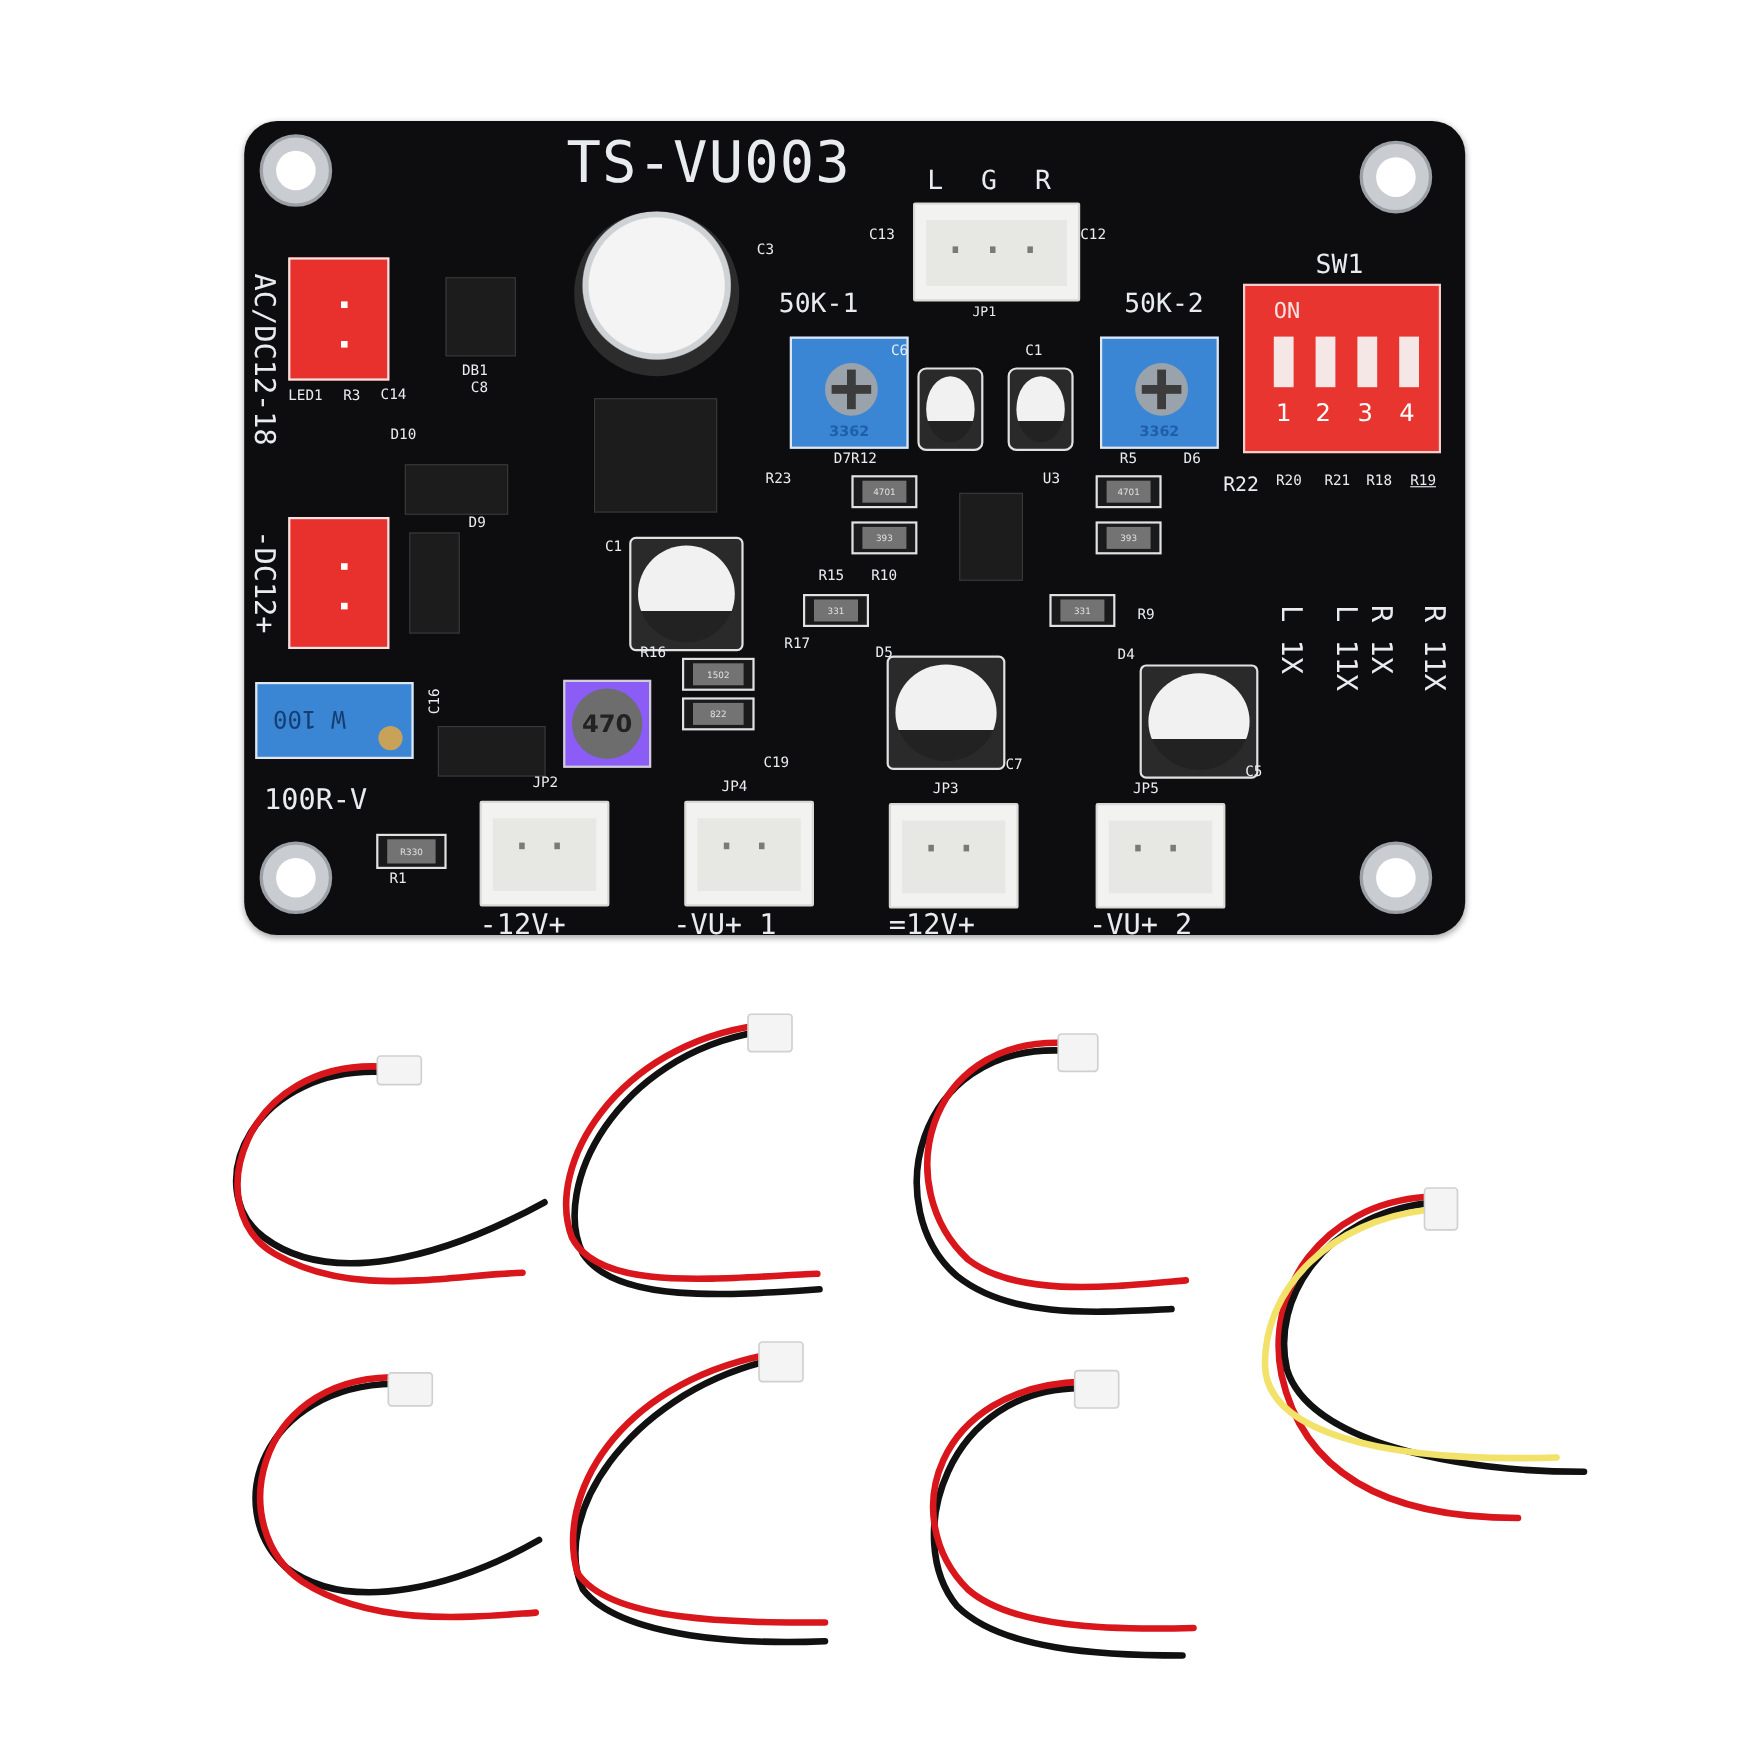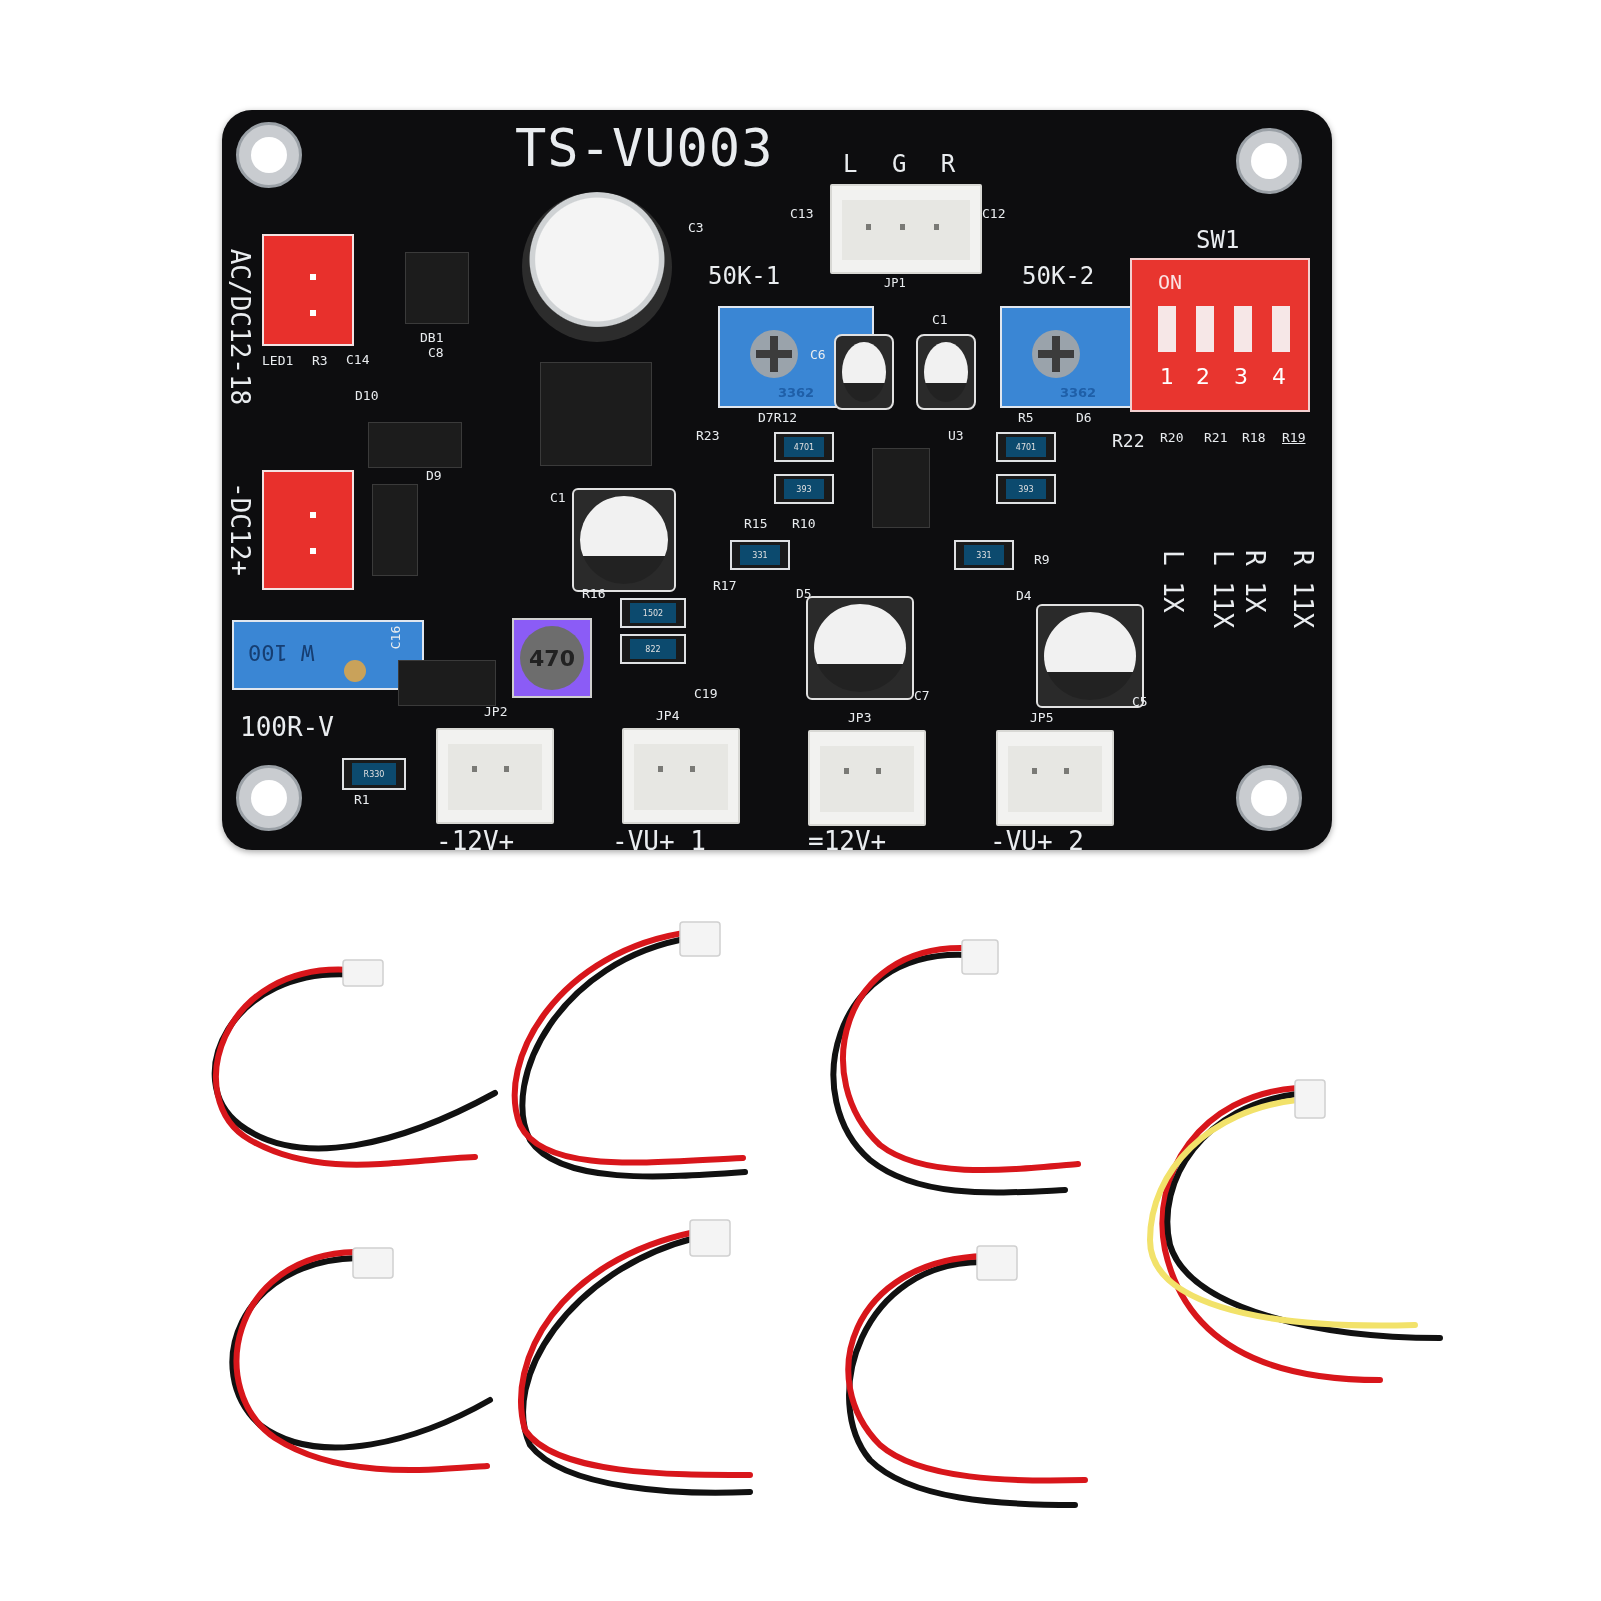--- a/index.html
+++ b/index.html
@@ -7,31 +7,31 @@
   .abs { position:absolute; }
   .pcb { left:222px; top:110px; width:1110px; height:740px; background:#0d0d0f; border-radius:30px; box-shadow:0 2px 6px rgba(0,0,0,0.35); }
   .silk { color:#e9ecef; font-family:"DejaVu Sans Mono", monospace; white-space:nowrap; }
   .hole { width:60px; height:60px; border-radius:50%; background:#c9ccd0; border:3px solid #9aa0a6; display:flex; align-items:center; justify-content:center; }
   .hole > div { width:36px; height:36px; border-radius:50%; background:#ffffff; }
   .conn-red { background:#e8302c; border:2px solid #f3e2e2; }
   .conn-red .pin { position:absolute; width:6px; height:6px; background:#fff; }
   .conn-white { background:#f2f2f0; border:2px solid #d8d8d4; border-radius:2px; }
   .conn-white .inner { position:absolute; left:10px; right:10px; top:14px; bottom:12px; background:#e7e7e3; }
   .conn-white .pin { position:absolute; width:5px; height:6px; background:#7a7a76; }
-  .pot { background:#3a86d4; border:2px solid #e0e6ee;padding-left:48px; }
+  .pot { background:#3a86d4; border:2px solid #e0e6ee; }
   .pot .knob { position:absolute; left:30px; top:22px; width:48px; height:48px; border-radius:50%; background:#9aa3ab; }
   .pot .knob::before, .pot .knob::after { content:""; position:absolute; background:#3c3c3c; }
   .pot .knob::before { left:20px; top:6px; width:8px; height:36px; }
   .pot .knob::after { left:6px; top:20px; width:36px; height:8px; }
   .pot .code { position:absolute; bottom:6px; left:0; right:0; text-align:center; color:#1f5fa8; font-size:13px; font-weight:bold; }
   .cap-big { border-radius:50%; background:radial-gradient(circle at 50% 45%, #f4f4f4 0 55%, #cfd2d4 56% 60%, #2c2c2c 61% 100%); }
   .elcap { background:#2a2a2a; border:2px solid #e1e1e1; border-radius:6px; }
   .elcap .can { position:absolute; left:6px; top:6px; right:6px; bottom:6px; border-radius:50%; background:linear-gradient(#f1f1f1 0 68%, #222 68%); }
   .smd { background:#1a1a1a; border:2px solid #dfe1e3; }
-  .smd .body { position:absolute; left:8px; right:8px; top:3px; bottom:3px; background:#0c4a6e; color:#e0e0e0; font-size:8px; display:flex; align-items:center; justify-content:center; }
+  .smd .body { position:absolute; left:8px; right:8px; top:3px; bottom:3px; background:#737373; color:#e0e0e0; font-size:8px; display:flex; align-items:center; justify-content:center; }
   .ic { background:#1c1c1c; border:1px solid #3a3a3a; }
   .dip { background:#e8352f; border:2px solid #f2d0d0; }
   .dip .sw { position:absolute; width:18px; height:46px; background:#f6e7e7; top:46px; }
   .dip .num { position:absolute; color:#fff; font-size:22px; top:104px; }
   .inductor { background:#8b5cf6; border:2px solid #cfcfcf; }
   .inductor .core { position:absolute; left:6px; top:6px; right:6px; bottom:6px; border-radius:50%; background:#6d6d6d; color:#222; font-size:22px; font-weight:bold; display:flex; align-items:center; justify-content:center; }
   .wires svg { position:absolute; left:0; top:0; }
 </style>
 </head>
 <body>
@@ -117,21 +117,21 @@
 <div class="abs pot" style="left:718px;top:306px;width:104px;height:98px;">
     <div class="knob"></div>
     <div class="code">3362</div>
   </div>
 <div class="abs silk" style="left:1022px;top:262px;font-size:24px;">50K-2</div>
 <div class="abs pot" style="left:1000px;top:306px;width:104px;height:98px;">
     <div class="knob"></div>
     <div class="code">3362</div>
   </div>
 
-<div class="abs silk" style="left:810px;top:312px;font-size:13px;margin-top:35px;">C6</div>
+<div class="abs silk" style="left:810px;top:312px;font-size:13px;">C6</div>
 <div class="abs elcap" style="left:834px;top:334px;width:56px;height:72px;border-radius:8px;">
     <div class="can"></div>
   </div>
 <div class="abs silk" style="left:932px;top:312px;font-size:13px;">C1</div>
 <div class="abs elcap" style="left:916px;top:334px;width:56px;height:72px;border-radius:8px;">
     <div class="can"></div>
   </div>
 
 <div class="abs ic" style="left:872px;top:448px;width:56px;height:78px;"></div>
 <div class="abs silk" style="left:948px;top:428px;font-size:13px;">U3</div>

